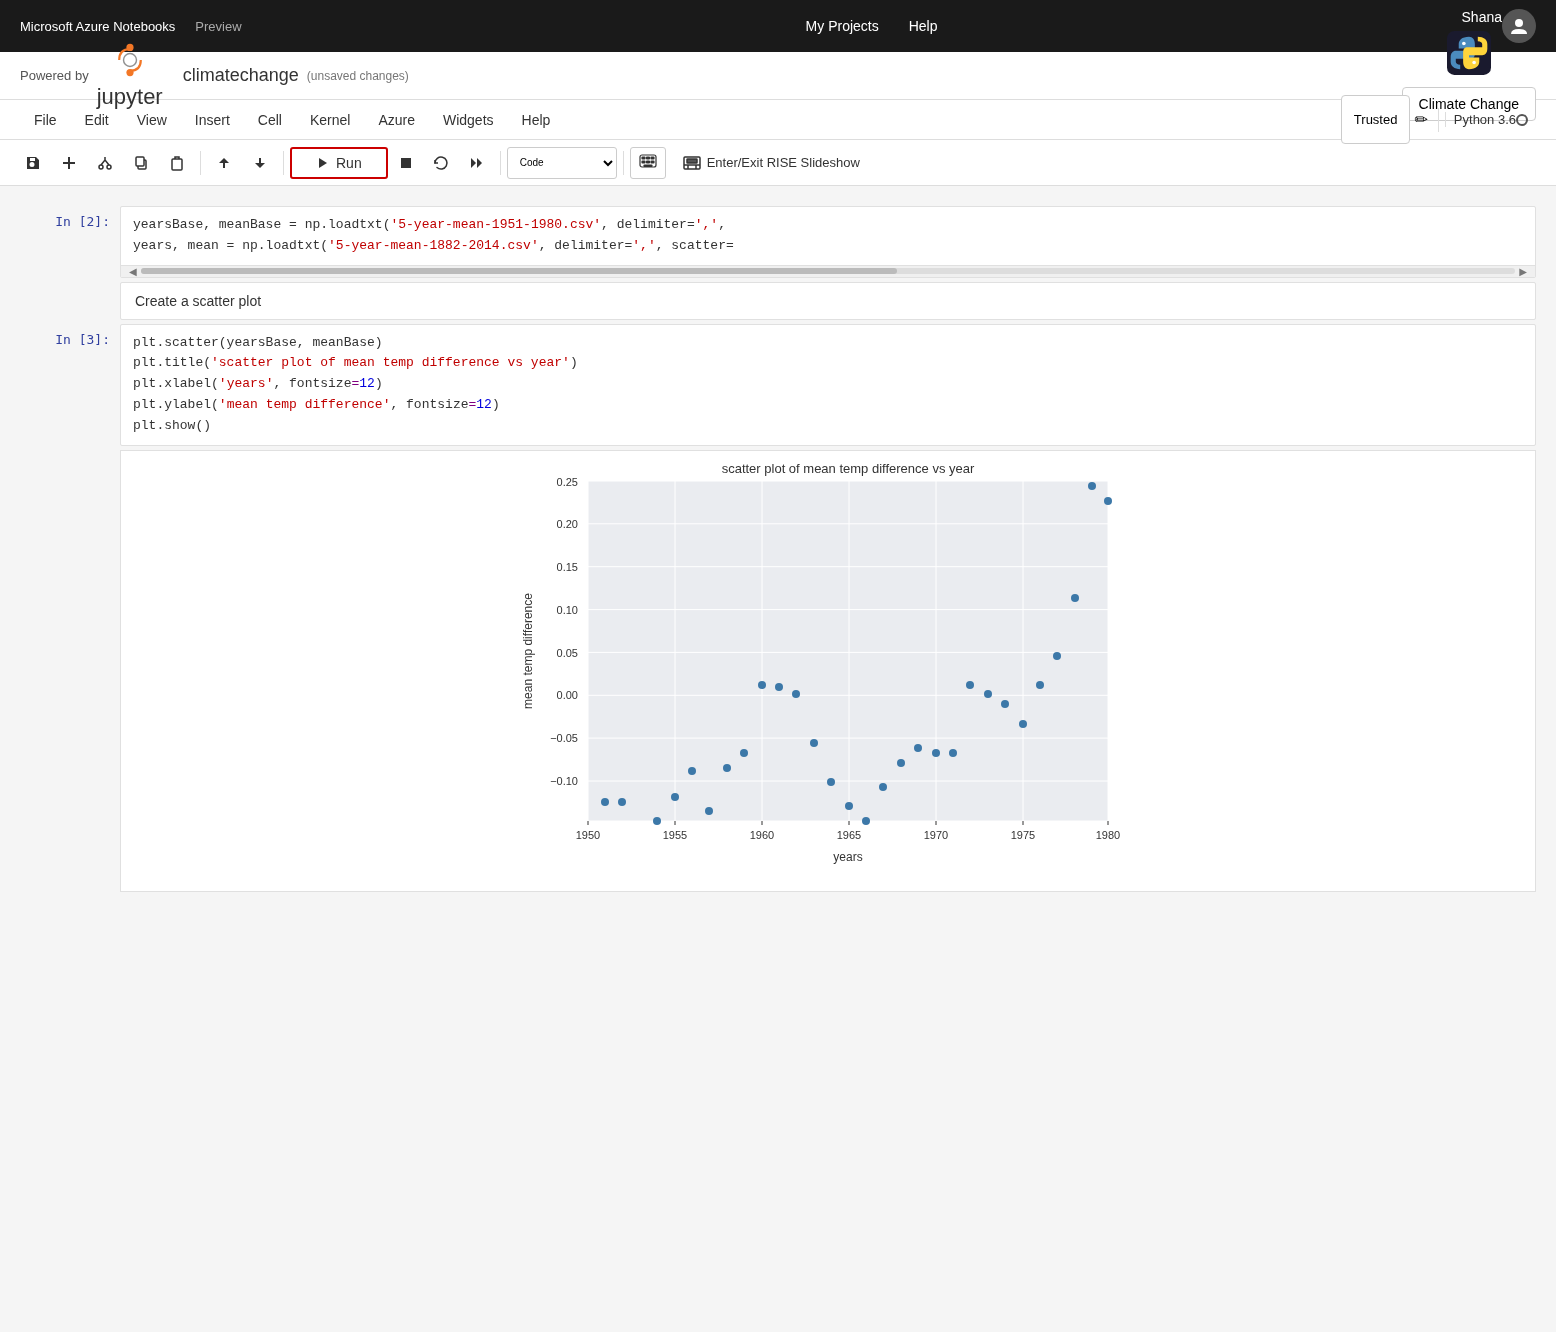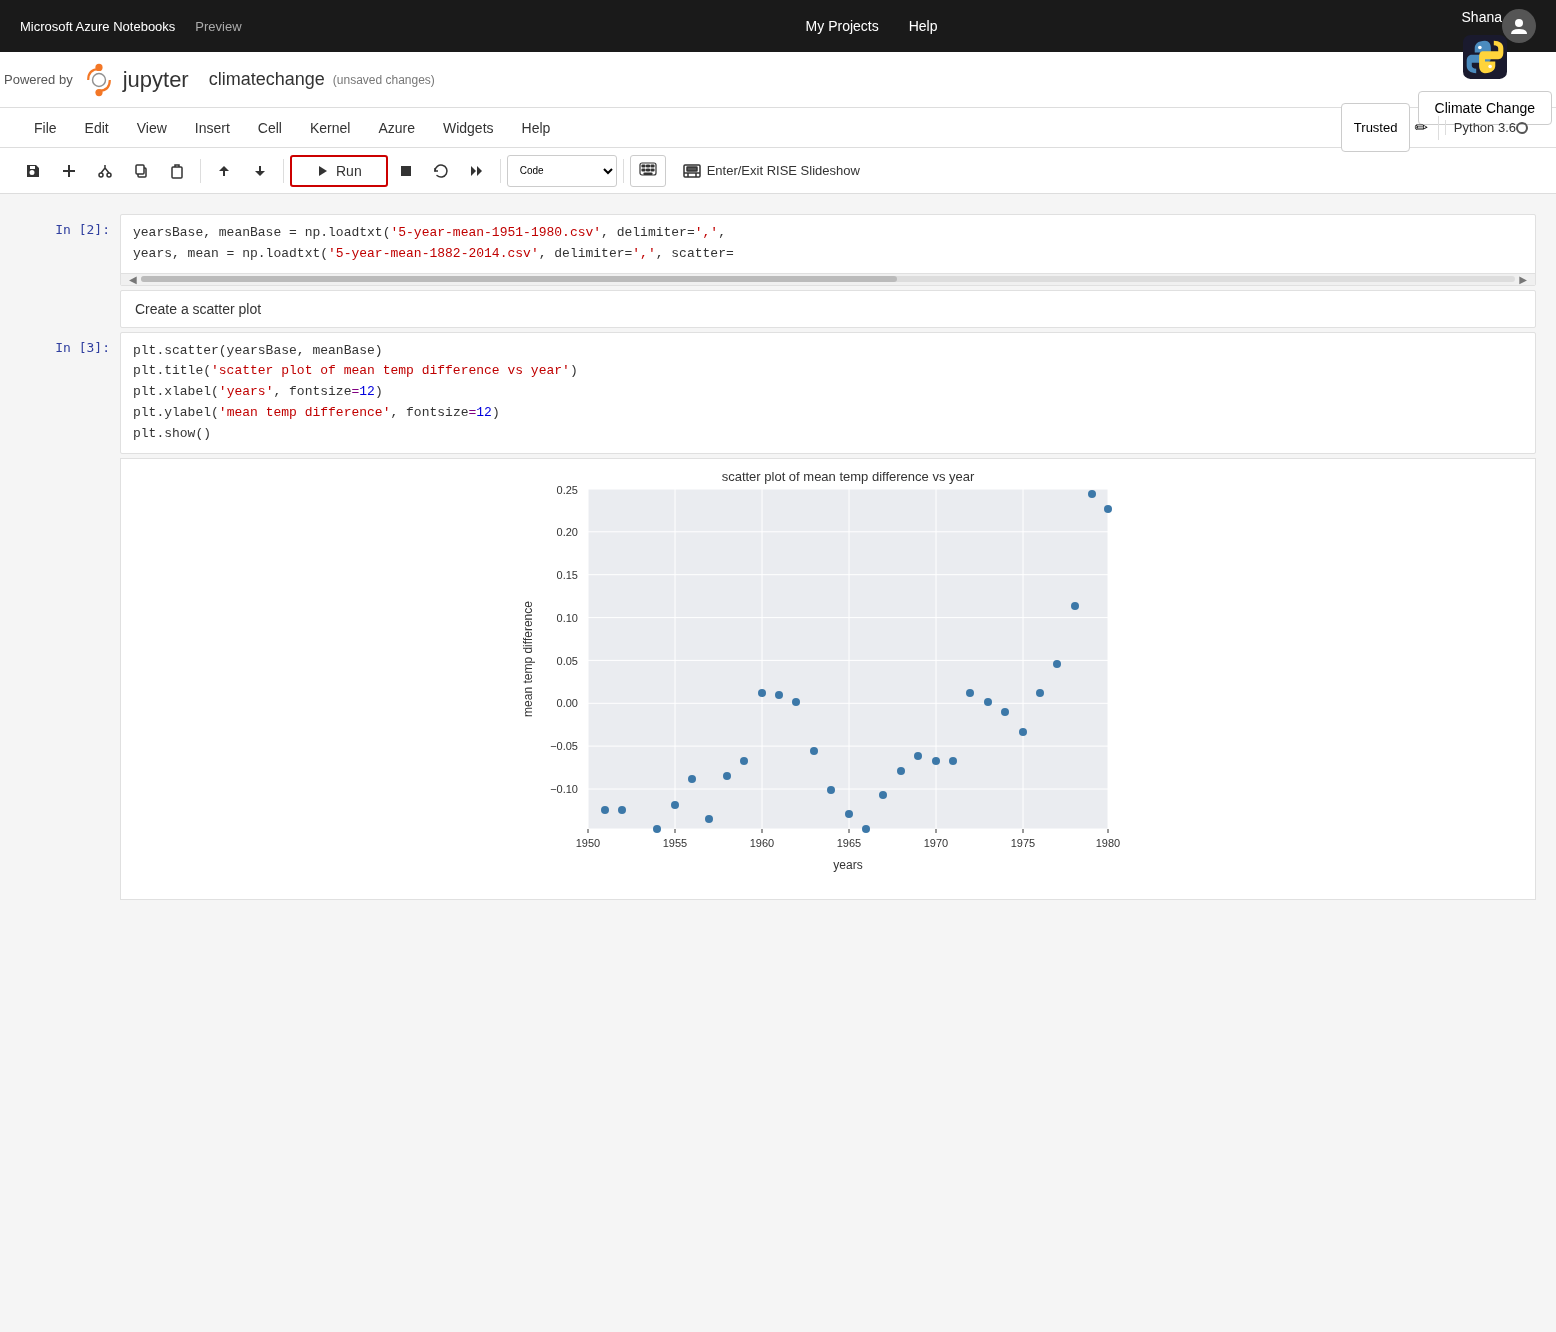--- a/index.html
+++ b/index.html
@@ -25,26 +25,26 @@
       background: #555; display: flex; align-items: center; justify-content: center;
       color: #fff; font-size: 16px;
     }
 
     
     .header-bar {
       background: #fff;
       border-bottom: 1px solid #ddd;
       display: flex;
       align-items: center;
-      padding: 10px 4px;
-      height: 56px;
+      padding: 10px 20px;
+      height: 48px;
     }
     .powered-by { font-size: 13px; color: #555; margin-right: 8px; }
     .jupyter-logo {
-      display: flex; align-items: center; gap: 6px; margin-right: 20px;
+      display: flex; align-items: center; gap: 6px; margin-right: 20px; flex-direction: column;
     }
     .jupyter-icon {
       width: 36px; height: 36px;
     }
     .jupyter-text { font-size: 22px; color: #333; font-weight: 300; }
     .notebook-title { font-size: 18px; color: #333; margin-right: 8px; }
     .unsaved { font-size: 12px; color: #777; }
     .header-right { margin-left: auto; display: flex; align-items: center; gap: 12px; flex-direction: column; }
     .python-logo {
       width: 44px; height: 44px;

